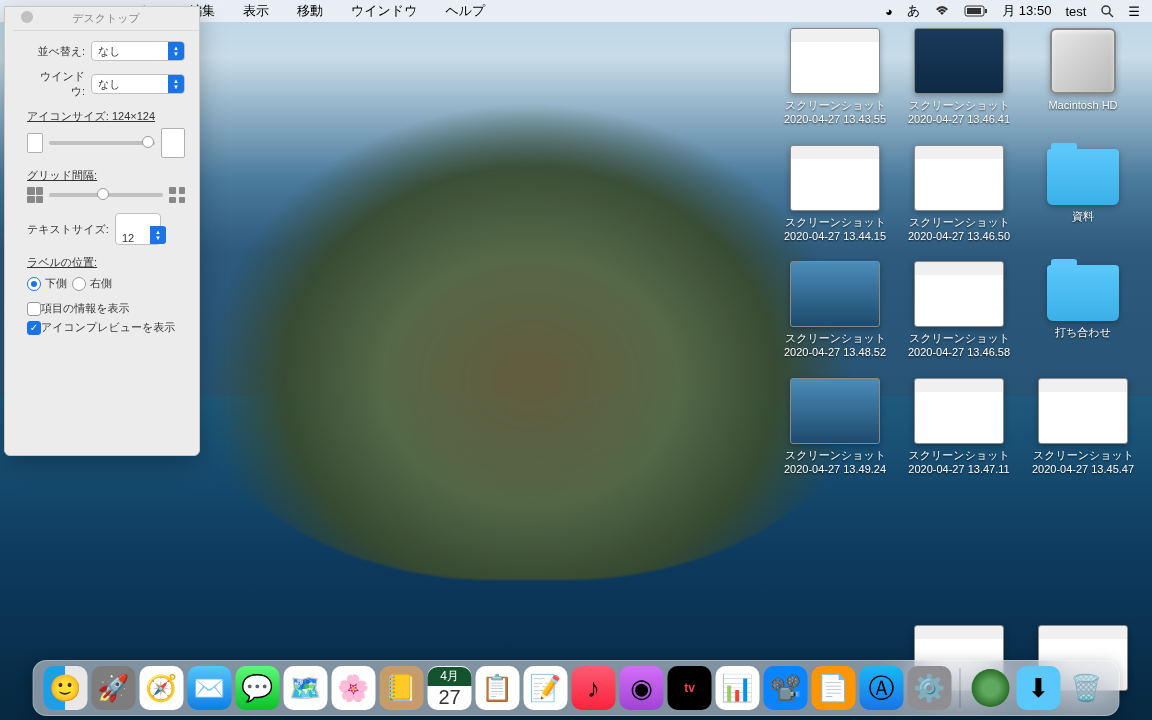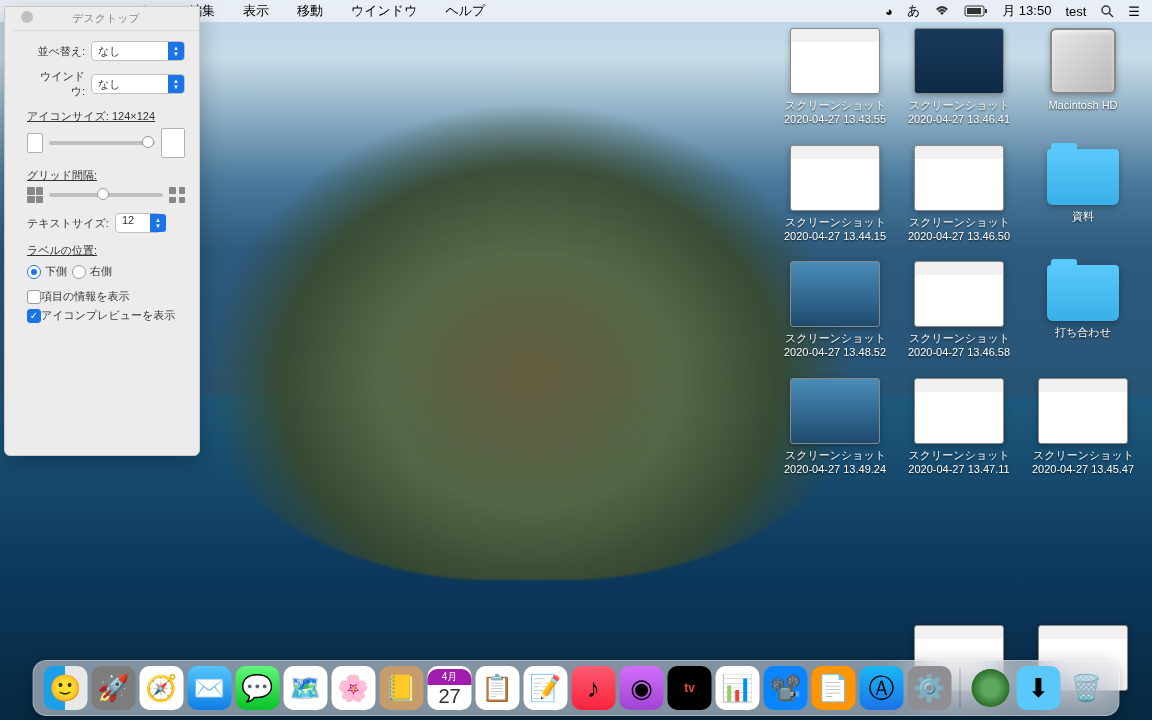--- a/index.html
+++ b/index.html
@@ -30,21 +30,21 @@
 .vo-select-arrows { background: #1b73e8; color: #fff; width: 16px; height: 18px; border-radius: 0 3px 3px 0; display: flex; flex-direction: column; align-items: center; justify-content: center; font-size: 6px; margin-right: -6px; line-height: 6px; }
 .vo-section-label { margin: 10px 0 4px 0; color: #333; text-decoration: underline; }
 .vo-slider-row { display: flex; align-items: center; gap: 6px; margin-bottom: 6px; }
 .vo-slider { flex: 1; height: 4px; background: #c0c0c0; border-radius: 2px; position: relative; }
 .vo-slider-thumb { position: absolute; width: 12px; height: 12px; background: #fff; border: 1px solid #999; border-radius: 50%; top: -5px; }
 .vo-icon-small { width: 16px; height: 20px; background: #fff; border: 1px solid #b0b0b0; border-radius: 2px; }
 .vo-icon-large { width: 24px; height: 30px; background: #fff; border: 1px solid #b0b0b0; border-radius: 2px; }
 .vo-grid-icon { width: 16px; height: 16px; display: grid; grid-template-columns: 1fr 1fr; gap: 1px; }
 .vo-grid-icon span { background: #888; border-radius: 1px; }
 .vo-textsize { display: flex; align-items: center; gap: 6px; margin-top: 10px; }
-.vo-textsize-select { width: 46px; height: 20px; background: #fff; border: 1px solid #c0c0c0; border-radius: 4px; font-size: 11px; display: flex; align-items: flex-start; padding-left: 6px; position: relative; }
+.vo-textsize-select { width: 46px; height: 32px; background: #fff; border: 1px solid #c0c0c0; border-radius: 4px; font-size: 11px; display: flex; align-items: flex-end; padding-left: 6px; position: relative; }
 .vo-radio-row { display: flex; gap: 5px; margin-top: 6px; }
 .vo-radio { display: flex; align-items: center; gap: 4px; }
 .vo-radio-btn { width: 14px; height: 14px; border-radius: 50%; border: 1px solid #999; background: #fff; position: relative; }
 .vo-radio-btn.checked { border-color: #1b73e8; }
 .vo-radio-btn.checked::after { content: ''; position: absolute; inset: 3px; background: #1b73e8; border-radius: 50%; }
 .vo-check-row { display: flex; align-items: center; gap: 0; margin-top: 10px; }
 .vo-checkbox { width: 14px; height: 14px; border: 1px solid #999; border-radius: 3px; background: #fff; display: flex; align-items: center; justify-content: center; font-size: 10px; color: #fff; }
 .vo-checkbox.checked { background: #1b73e8; border-color: #1b73e8; }
 
 
@@ -80,21 +80,21 @@
 .dock-music { background: linear-gradient(#fb5b73, #fa233b); }
 .dock-podcasts { background: linear-gradient(#d56dfb, #9f44d3); }
 .dock-tv { background: #000; color: #ef4444; font-size: 12px; font-weight: 600; }
 .dock-numbers { background: #fff; }
 .dock-keynote { background: #0a84ff; }
 .dock-pages { background: #ff9500; }
 .dock-appstore { background: linear-gradient(#19b8f5, #1b73e8); }
 .dock-settings { background: #8e8e93; }
 .dock-downloads { background: #5ac8fa; }
 .dock-trash { background: transparent; }
-.cal-month { background: #a21caf; color: #fff; width: 100%; text-align: center; font-size: 10px; padding: 1px 0; border-radius: 10px 10px 0 0; }
+.cal-month { background: #14532d; color: #fff; width: 100%; text-align: center; font-size: 12px; padding: 1px 0; border-radius: 10px 10px 0 0; }
 .cal-day { font-size: 20px; font-weight: 300; color: #333; }
 .cisco-icon { background: radial-gradient(circle, #5fa85f 30%, #2a6e2a 70%); border-radius: 50%; width: 38px; height: 38px; }
 </style>
 </head>
 <body>
 
 <div class="wallpaper"></div>
 <div class="ocean"></div>
 <div class="island"></div>
 

